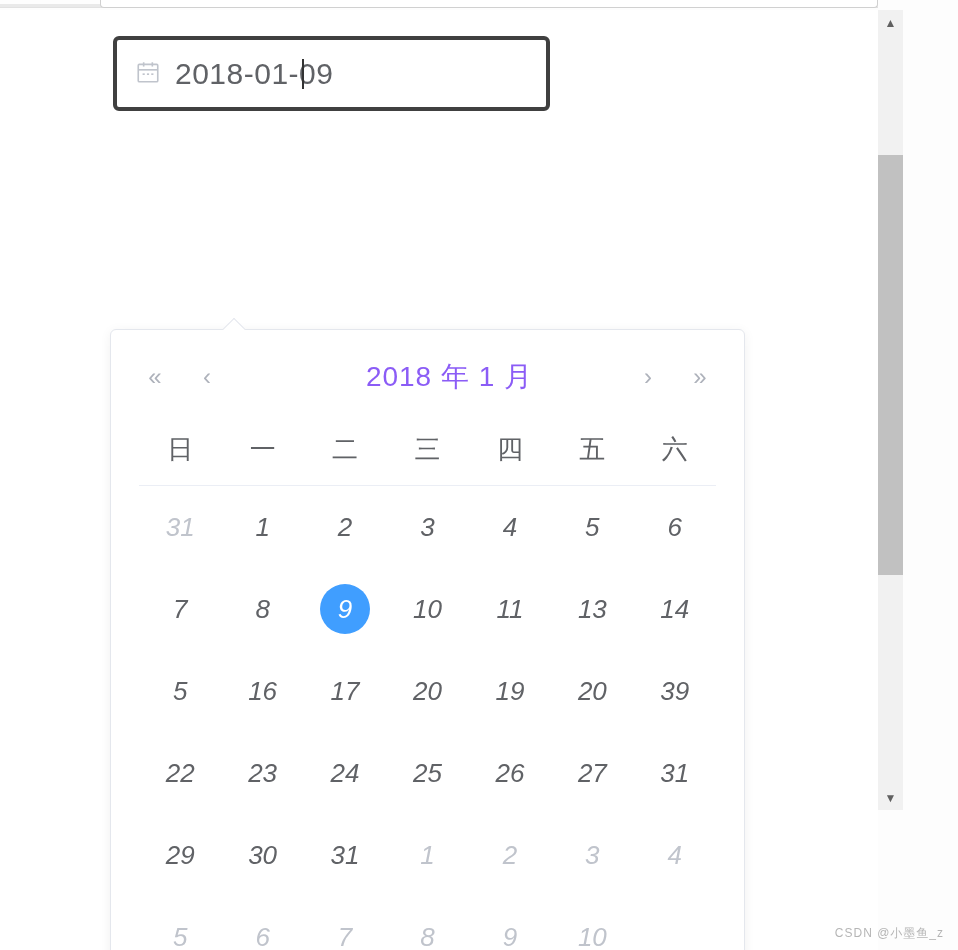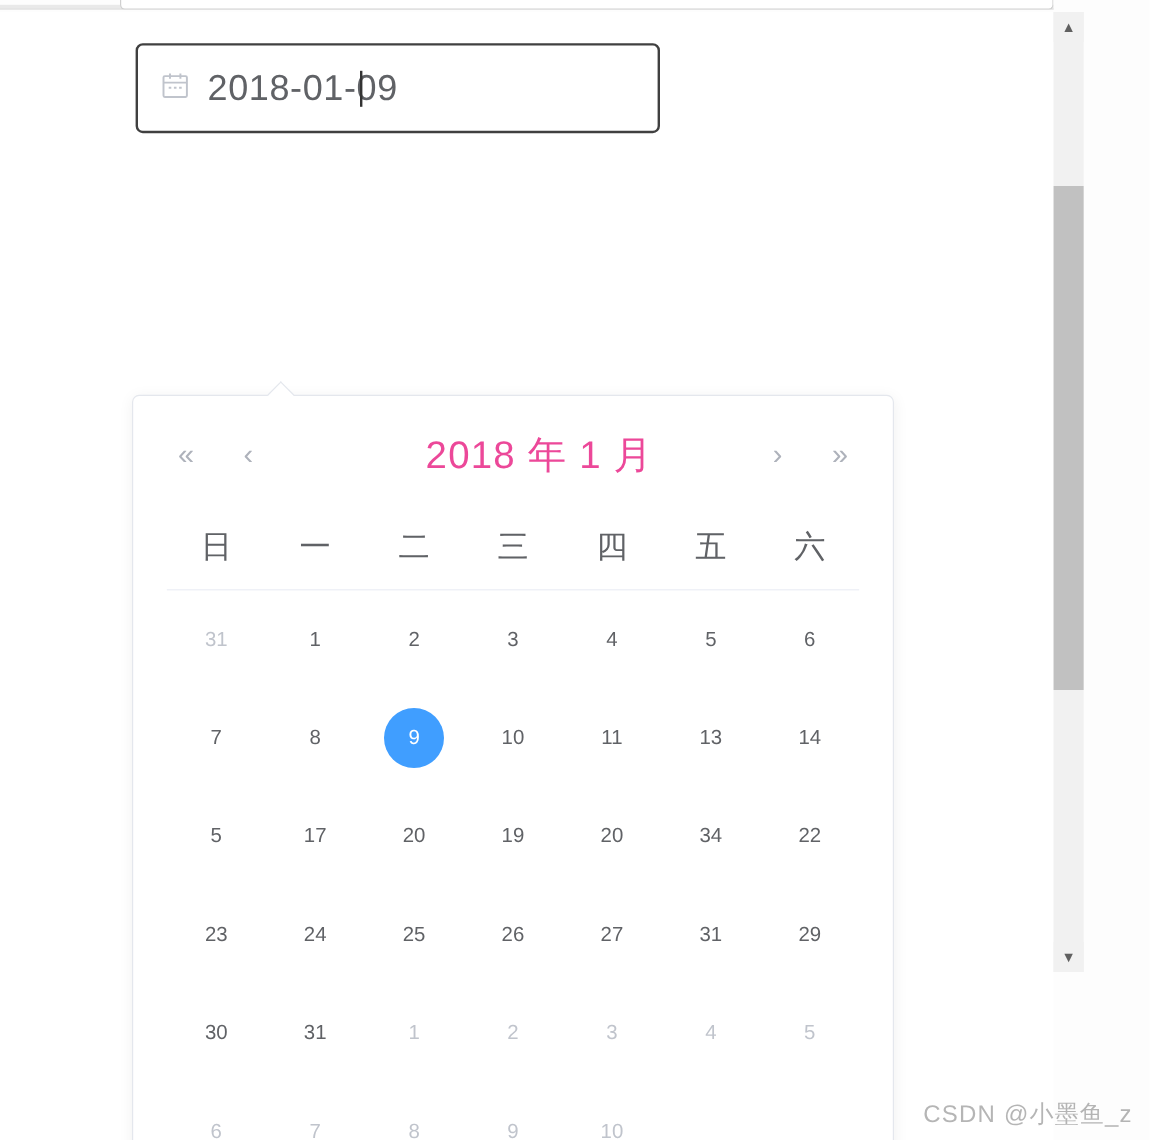--- a/index.html
+++ b/index.html
@@ -28,21 +28,21 @@
   }
   .content-area {
     position: absolute;
     top: 10px; left: 0; width: 878px; height: 940px;
     background: #fff;
   }
   .date-input {
     position: absolute;
     top: 26px; left: 113px;
     width: 437px; height: 75px;
-    border: 2px solid #404040;
+    border: 4px solid #404040;
     border-radius: 6px;
     display: flex;
     align-items: center;
     padding: 0 18px;
     gap: 14px;
   }
   .date-input .icon {
     color: #c0c4cc;
   }
   .date-input .value {
@@ -86,22 +86,22 @@
   .nav-btn {
     color: #aeb2bb;
     font-size: 24px;
     width: 32px;
     text-align: center;
     cursor: pointer;
     user-select: none;
   }
   .nav-group { display: flex; gap: 20px; }
   .cal-title {
-    font-size: 32px;
-    color: #ec4899;
+    font-size: 28px;
+    color: #8b5cf6;
     letter-spacing: 1px;
     margin-left: 44px;
   }
   .cal-grid {
     padding: 0 28px 12px;
   }
   .weekdays {
     display: grid;
     grid-template-columns: repeat(7, 1fr);
     border-bottom: 1px solid #ebeef5;
@@ -115,23 +115,24 @@
   }
   .days {
     display: grid;
     grid-template-columns: repeat(7, 1fr);
   }
   .day-cell {
     height: 82px;
     display: flex;
     align-items: center;
     justify-content: center;
-    font-size: 17px;
+    font-size: 26px;
     color: #606266;
     cursor: pointer;
+    font-style: italic;
   }
   .day-cell.other { color: #c0c4cc; }
   .day-cell.selected span {
     display: flex; align-items: center; justify-content: center;
     width: 50px; height: 50px;
     border-radius: 50%;
     background: #409eff;
     color: #fff;
   }
   .day-cell span {
@@ -160,21 +161,21 @@
   .scrollbar-btn.down { top: 785px; }
   .scrollbar-thumb {
     position: absolute;
     right: 55px; top: 155px;
     width: 25px; height: 420px;
     background: #c1c1c1;
   }
   .watermark {
     position: absolute;
     bottom: 8px; right: 14px;
-    font-size: 20px;
+    font-size: 12px;
     color: rgba(120,120,120,0.55);
     letter-spacing: 1px;
   }
 </style>
 </head>
 <body>
 
 <div class="browser-chrome-line"></div>
 <div class="address-bar-fragment"></div>
 
@@ -260,33 +261,36 @@
           <div class="day-cell">
             <span>13</span>
           </div>
           <div class="day-cell">
             <span>14</span>
           </div>
           <div class="day-cell">
             <span>5</span>
           </div>
           <div class="day-cell">
+            <span>16</span>
+          </div>
+          <div class="day-cell">
             <span>17</span>
           </div>
           <div class="day-cell">
             <span>20</span>
           </div>
           <div class="day-cell">
             <span>19</span>
           </div>
           <div class="day-cell">
             <span>20</span>
           </div>
           <div class="day-cell">
-            <span>34</span>
+            <span>39</span>
           </div>
           <div class="day-cell">
             <span>22</span>
           </div>
           <div class="day-cell">
             <span>23</span>
           </div>
           <div class="day-cell">
             <span>24</span>
           </div>

